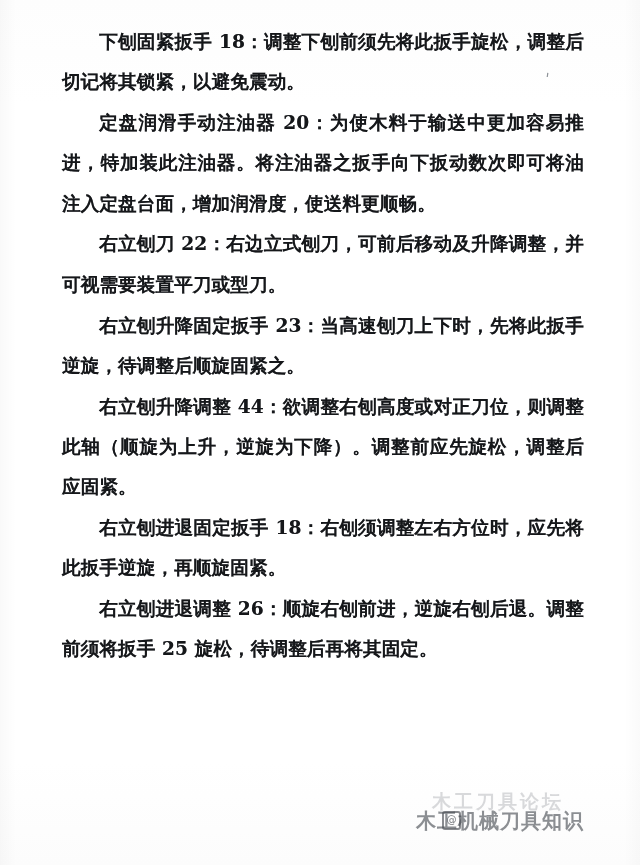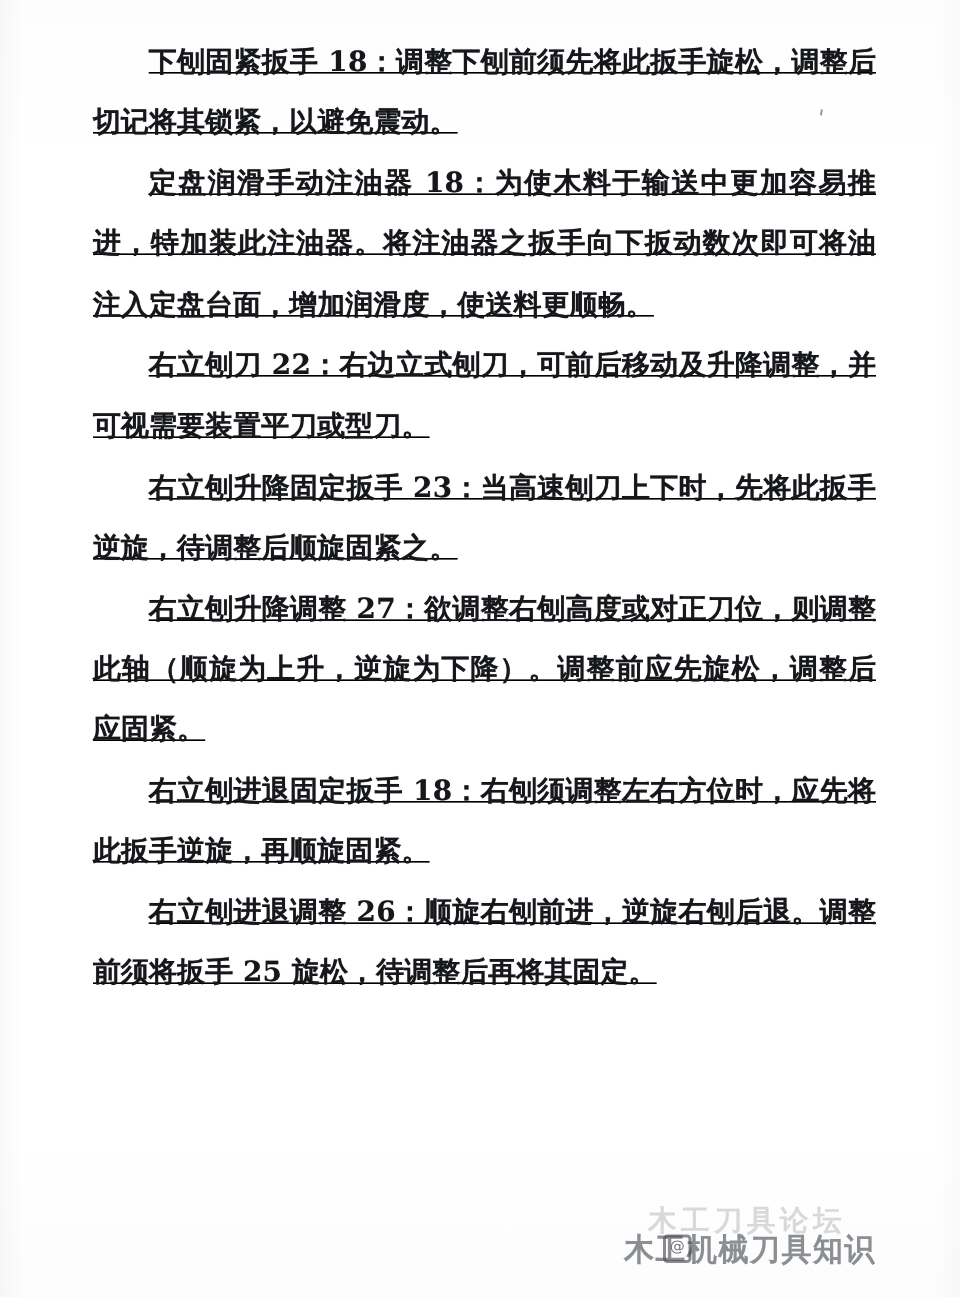--- a/index.html
+++ b/index.html
@@ -25,21 +25,20 @@
   }
 
   .page-inner {
     position: absolute;
     left: 0;
     top: 0;
     width: 640px;
     height: 865px;
     padding: 22px 56px 0 62px;
     box-sizing: border-box;
-    text-decoration: underline;
   }
 
   .para {
     margin: 0 0 0.5px 0;
     font-size: 18.6px;
     line-height: 40.3px;
     text-align: justify;
     text-justify: inter-character;
     text-indent: 2em;
     color: #15171a;
@@ -64,21 +63,21 @@
     font-size: 15px;
     line-height: 10px;
     font-family: "DejaVu Serif", serif;
     transform: rotate(8deg);
   }
 
   
   .watermark {
     position: absolute;
     right: 6px;
-    bottom: 8px;
+    bottom: 20px;
     width: 236px;
     height: 60px;
     pointer-events: none;
   }
   .wm-line {
     position: absolute;
     white-space: nowrap;
     font-family: "DejaVu Sans", "Liberation Sans", sans-serif;
     font-weight: 700;
   }
@@ -128,24 +127,24 @@
 </style>
 </head>
 <body>
 
 <div class="page">
   <div class="edge-shade-left"></div>
   <div class="edge-shade-right"></div>
 
   <div class="page-inner">
     <p class="para">下刨固紧扳手 18：调整下刨前须先将此扳手旋松，调整后切记将其锁紧，以避免震动。</p>
-    <p class="para">定盘润滑手动注油器 18：为使木料于输送中更加容易推进，特加装此注油器。将注油器之扳手向下扳动数次即可将油注入定盘台面，增加润滑度，使送料更顺畅。</p>
+    <p class="para">定盘润滑手动注油器 20：为使木料于输送中更加容易推进，特加装此注油器。将注油器之扳手向下扳动数次即可将油注入定盘台面，增加润滑度，使送料更顺畅。</p>
     <p class="para">右立刨刀 22：右边立式刨刀，可前后移动及升降调整，并可视需要装置平刀或型刀。</p>
     <p class="para">右立刨升降固定扳手 23：当高速刨刀上下时，先将此扳手逆旋，待调整后顺旋固紧之。</p>
-    <p class="para">右立刨升降调整 27：欲调整右刨高度或对正刀位，则调整此轴（顺旋为上升，逆旋为下降）。调整前应先旋松，调整后应固紧。</p>
+    <p class="para">右立刨升降调整 44：欲调整右刨高度或对正刀位，则调整此轴（顺旋为上升，逆旋为下降）。调整前应先旋松，调整后应固紧。</p>
     <p class="para">右立刨进退固定扳手 18：右刨须调整左右方位时，应先将此扳手逆旋，再顺旋固紧。</p>
     <p class="para">右立刨进退调整 26：顺旋右刨前进，逆旋右刨后退。调整前须将扳手 25 旋松，待调整后再将其固定。</p>
 
   </div>
 
   <div class="artifact-mark">'</div>
 
   <div class="watermark">
     <div class="wm-line wm-top">木工刀具论坛</div>
     <div class="wm-badge">@</div>

